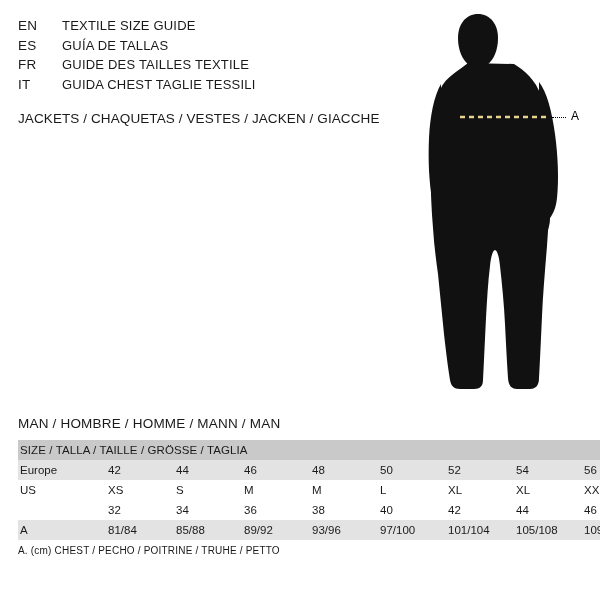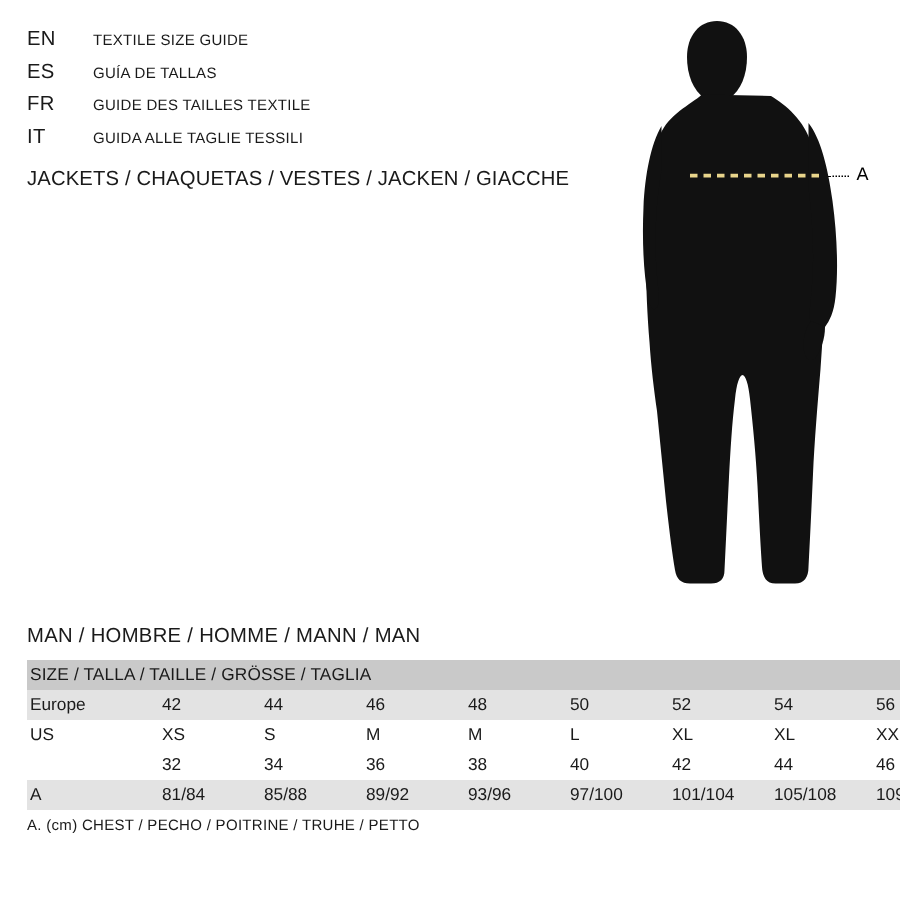--- a/index.html
+++ b/index.html
@@ -35,21 +35,21 @@
     font-size: 13.5px;
     letter-spacing: 0.2px;
   }
   .lang-code {
     width: 44px;
     flex: 0 0 44px;
     font-size: 13.5px;
   }
   .lang-text {
     flex: 1 1 auto;
-    font-size: 10px;
+    font-size: 13px;
   }
 
   
   .cat-block {
     position: absolute;
     left: 18px;
     top: 109px;
     width: 420px;
   }
   .cat-line {
@@ -157,21 +157,21 @@
     <div class="lang-row">
       <span class="lang-code">ES</span>
       <span class="lang-text">GUÍA DE TALLAS</span>
     </div>
     <div class="lang-row">
       <span class="lang-code">FR</span>
       <span class="lang-text">GUIDE DES TAILLES TEXTILE</span>
     </div>
     <div class="lang-row">
       <span class="lang-code">IT</span>
-      <span class="lang-text">GUIDA ALLE TAGLIE TESSILI</span>
+      <span class="lang-text">GUIDA CHEST TAGLIE TESSILI</span>
     </div>
   </div>
 
   <div class="cat-block">
     <div class="cat-line">JACKETS / CHAQUETAS / VESTES / JACKEN / GIACCHE</div>
   </div>
 
   <div class="figure-wrap">
     <svg width="200" height="400" viewBox="0 0 200 400" xmlns="http://www.w3.org/2000/svg" aria-hidden="true">
 

